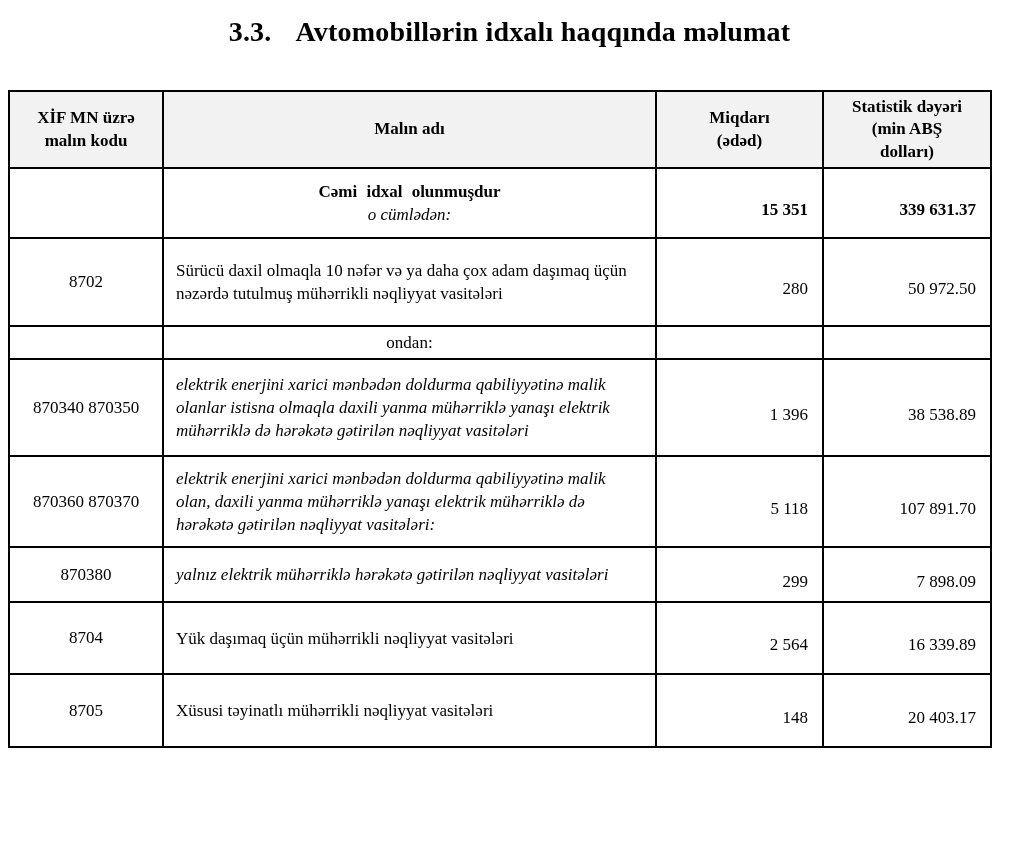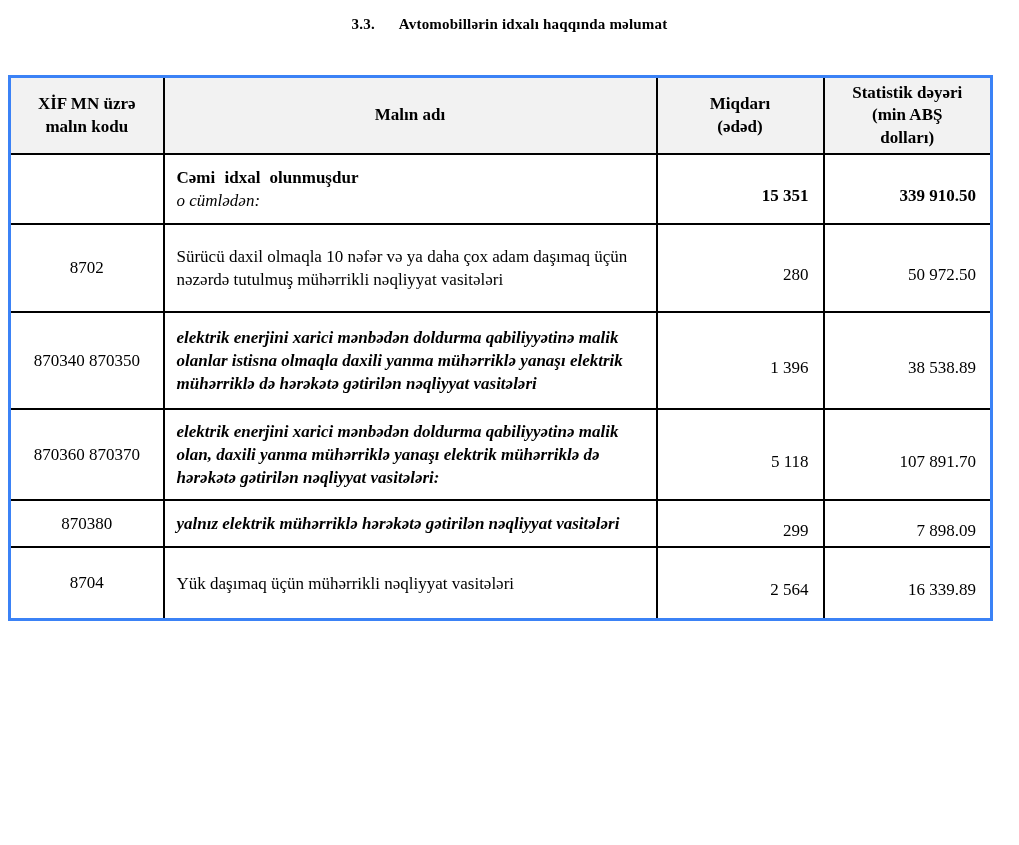--- a/index.html
+++ b/index.html
@@ -14,32 +14,32 @@
   }
   .page {
     position: relative;
     width: 1019px;
     height: 845px;
     overflow: hidden;
   }
   .doc-title {
     margin: 16px 0 0 0;
     text-align: center;
-    font-size: 15px;
+    font-size: 28px;
     font-weight: bold;
     letter-spacing: 0.2px;
   }
   .doc-title .title-number { margin-right: 24px; }
 
   table.imports {
     border-collapse: collapse;
     table-layout: fixed;
     width: 982px;
     margin: 42px 0 0 8px;
-    border: 3px solid #3b82f6;
+    border: 1px solid #3b82f6;
   }
   col.c-code  { width: 154px; }
   col.c-name  { width: 493px; }
   col.c-qty   { width: 167px; }
   col.c-value { width: 168px; }
 
   th, td {
     border: 2px solid #000;
     vertical-align: middle;
     overflow: hidden;
@@ -49,22 +49,22 @@
     font-size: 17px;
     font-weight: bold;
     text-align: center;
     line-height: 1.32;
     padding: 4px 6px;
   }
   td { font-size: 17px; background: #ffffff; }
 
   td.code-cell { text-align: center; padding: 2px 4px; margin-top: 13px; }
   td.name-cell { text-align: left; padding: 4px 12px; line-height: 1.36; }
-  td.name-cell.center { }
-  td.name-cell.indent { padding-right: 30px; font-weight: bold; }
+  td.name-cell.center { text-align: center; }
+  td.name-cell.indent { padding-right: 30px; }
   td.qty-cell, td.value-cell { text-align: right; padding: 16px 14px 2px 4px; }
 
   .line.bold   { font-weight: bold; word-spacing: 5px; }
   .line.italic { font-style: italic; }
   td.num-bold  { font-weight: bold; }
 </style>
 </head>
 <body>
 
 <div class="page">
@@ -101,58 +101,74 @@
         </tr>
     </thead>
     <tbody id="table-body">
         <tr style="height: 70px;">
           <td class="code-cell"></td>
           <td class="name-cell center">
             <div class="line bold">Cəmi idxal olunmuşdur</div>
             <div class="line italic">o cümlədən:</div>
           </td>
           <td class="qty-cell num-bold">15 351</td>
-          <td class="value-cell num-bold">339 910.50</td>
+          <td class="value-cell num-bold">339 631.37</td>
         </tr>
         <tr style="height: 88px;">
           <td class="code-cell">8702</td>
           <td class="name-cell">
             <div class="line normal">Sürücü daxil olmaqla 10 nəfər və ya daha çox adam daşımaq üçün nəzərdə tutulmuş mühərrikli nəqliyyat vasitələri</div>
           </td>
           <td class="qty-cell">280</td>
           <td class="value-cell">50 972.50</td>
+        </tr>
+        <tr style="height: 23px;">
+          <td class="code-cell"></td>
+          <td class="name-cell center">
+            <div class="line normal">ondan:</div>
+          </td>
+          <td class="qty-cell"></td>
+          <td class="value-cell"></td>
         </tr>
         <tr style="height: 97px;">
           <td class="code-cell">870340 870350</td>
           <td class="name-cell indent">
             <div class="line italic">elektrik enerjini xarici mənbədən doldurma qabiliyyətinə malik olanlar istisna olmaqla daxili yanma mühərriklə yanaşı elektrik mühərriklə də hərəkətə gətirilən nəqliyyat vasitələri</div>
           </td>
           <td class="qty-cell">1 396</td>
           <td class="value-cell">38 538.89</td>
         </tr>
         <tr style="height: 91px;">
           <td class="code-cell">870360 870370</td>
           <td class="name-cell indent">
             <div class="line italic">elektrik enerjini xarici mənbədən doldurma qabiliyyətinə malik olan, daxili yanma mühərriklə yanaşı elektrik mühərriklə də hərəkətə gətirilən nəqliyyat vasitələri:</div>
           </td>
           <td class="qty-cell">5 118</td>
           <td class="value-cell">107 891.70</td>
         </tr>
-        <tr style="height: 47px;">
+        <tr style="height: 55px;">
           <td class="code-cell">870380</td>
           <td class="name-cell indent">
             <div class="line italic">yalnız elektrik mühərriklə hərəkətə gətirilən nəqliyyat vasitələri</div>
           </td>
           <td class="qty-cell">299</td>
           <td class="value-cell">7 898.09</td>
         </tr>
         <tr style="height: 72px;">
           <td class="code-cell">8704</td>
           <td class="name-cell">
             <div class="line normal">Yük daşımaq üçün mühərrikli nəqliyyat vasitələri</div>
           </td>
           <td class="qty-cell">2 564</td>
           <td class="value-cell">16 339.89</td>
         </tr>
+        <tr style="height: 73px;">
+          <td class="code-cell">8705</td>
+          <td class="name-cell">
+            <div class="line normal">Xüsusi təyinatlı mühərrikli nəqliyyat vasitələri</div>
+          </td>
+          <td class="qty-cell">148</td>
+          <td class="value-cell">20 403.17</td>
+        </tr>
       </tbody>
   </table>
 
 </div>
 
 </body></html>

